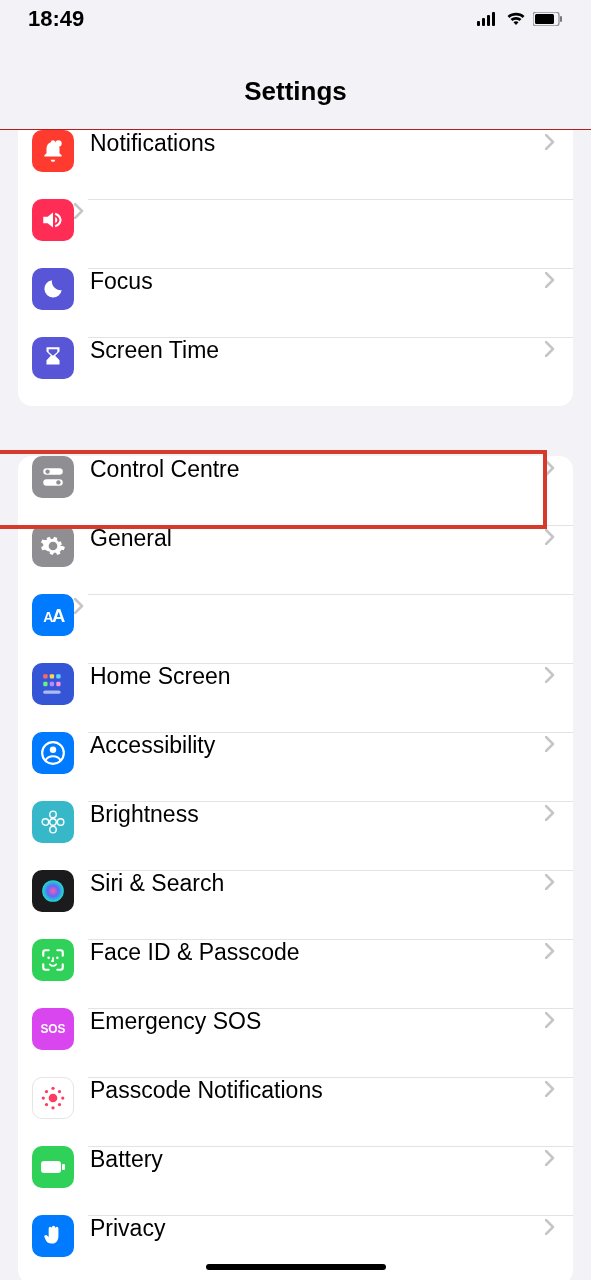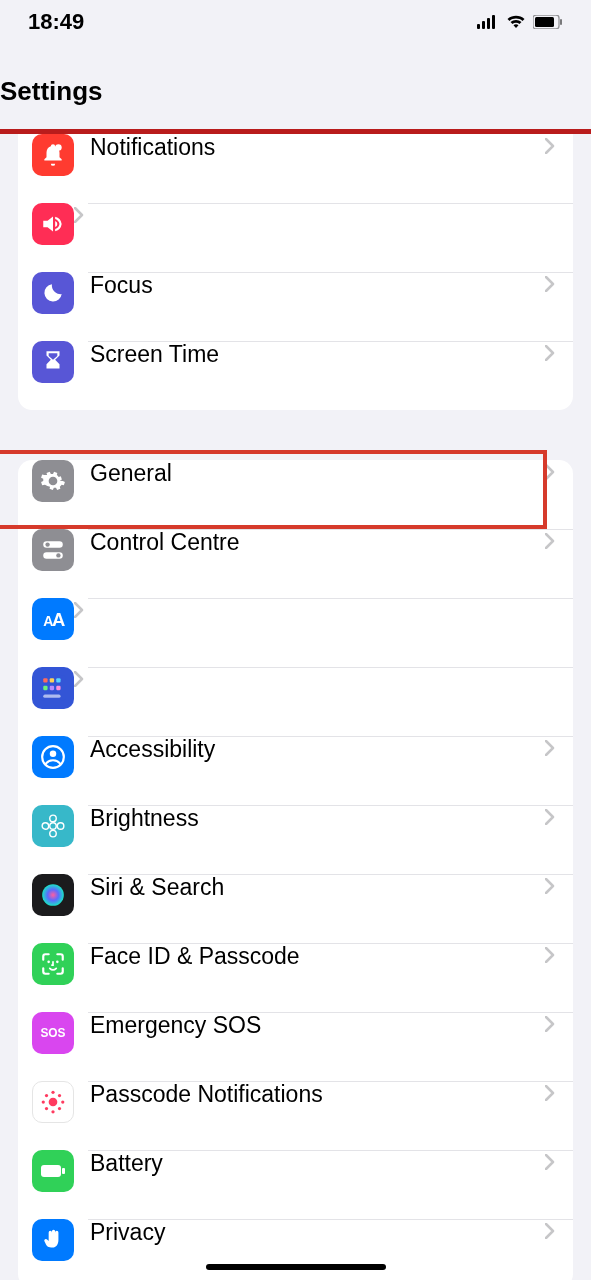--- a/index.html
+++ b/index.html
@@ -7,30 +7,31 @@
     width: 591px;
     height: 1280px;
     background: #f2f2f7;
     font-family: -apple-system, BlinkMacSystemFont, "Helvetica Neue", sans-serif;
     overflow: hidden;
     position: relative;
   }
   .status-bar {
     height: 48px;
     display: flex;
-    align-items: flex-start;
+    align-items: flex-end;
     justify-content: space-between;
-    padding: 9px 28px;
+    padding: 16px 28px;
     font-size: 22px;
     font-weight: 600;
   }
   .status-right { display: flex; align-items: center; gap: 6px; }
   .header {
+    text-align: center;
     padding: 28px 0 22px;
-    border-bottom: 5px solid #b91c1c;
+    border-bottom: 1px solid #b91c1c;
   }
   .header-title {
     font-size: 26px;
     font-weight: 700;
   }
   .group {
     background: #fff;
     margin: 0 18px;
     border-radius: 14px;
   }
@@ -162,41 +163,41 @@
         </svg>
       </div>
       <span class="label">Screen Time</span>
       <span class="chevron"><svg width="10" height="16" viewBox="0 0 10 16">
           <path d="M1 1l7 7-7 7" fill="none" stroke="#c6c6c8" stroke-width="2.5" stroke-linecap="round" stroke-linejoin="round"></path>
         </svg></span>
     </div>
   </div>
 
 <div class="group gap" id="group-1">
-    <div class="row" id="row-highlighted">
-      <div class="icon" style="background: rgb(142, 142, 147);">
-        <svg viewBox="0 0 24 24">
-          <path d="M12 8a4 4 0 100 8 4 4 0 000-8zm9 4l2 1-1 3-2-.5a8 8 0 01-1.7 1.7l.5 2-3 1-1-2h-2l-1 2-3-1 .5-2A8 8 0 014.6 15.5L2 16l-1-3 2-1v-2l-2-1 1-3 2 .5A8 8 0 016.6 6.5L6 4.5l3-1 1 2h2l1-2 3 1-.5 2a8 8 0 011.7 1.7l2-.5 1 3-2 1z "></path>
-        </svg>
-      </div>
-      <span class="label">General</span>
-      <span class="chevron"><svg width="10" height="16" viewBox="0 0 10 16">
-          <path d="M1 1l7 7-7 7" fill="none" stroke="#c6c6c8" stroke-width="2.5" stroke-linecap="round" stroke-linejoin="round"></path>
-        </svg></span>
-    </div>
     <div class="row">
       <div class="icon" style="background: rgb(142, 142, 147);">
         <svg viewBox="0 0 24 24">
           <rect x="3" y="4" width="18" height="6" rx="3"></rect>
           <circle cx="7" cy="7" r="2" fill="#8e8e93"></circle>
           <rect x="3" y="14" width="18" height="6" rx="3"></rect>
           <circle cx="17" cy="17" r="2" fill="#8e8e93"></circle>
         </svg>
       </div>
       <span class="label">Control Centre</span>
+      <span class="chevron"><svg width="10" height="16" viewBox="0 0 10 16">
+          <path d="M1 1l7 7-7 7" fill="none" stroke="#c6c6c8" stroke-width="2.5" stroke-linecap="round" stroke-linejoin="round"></path>
+        </svg></span>
+    </div>
+    <div class="row" id="row-highlighted">
+      <div class="icon" style="background: rgb(142, 142, 147);">
+        <svg viewBox="0 0 24 24">
+          <path d="M12 8a4 4 0 100 8 4 4 0 000-8zm9 4l2 1-1 3-2-.5a8 8 0 01-1.7 1.7l.5 2-3 1-1-2h-2l-1 2-3-1 .5-2A8 8 0 014.6 15.5L2 16l-1-3 2-1v-2l-2-1 1-3 2 .5A8 8 0 016.6 6.5L6 4.5l3-1 1 2h2l1-2 3 1-.5 2a8 8 0 011.7 1.7l2-.5 1 3-2 1z "></path>
+        </svg>
+      </div>
+      <span class="label">General</span>
       <span class="chevron"><svg width="10" height="16" viewBox="0 0 10 16">
           <path d="M1 1l7 7-7 7" fill="none" stroke="#c6c6c8" stroke-width="2.5" stroke-linecap="round" stroke-linejoin="round"></path>
         </svg></span>
     </div>
     <div class="row">
       <div class="icon" style="background: rgb(0, 122, 255);">
         <svg viewBox="0 0 24 24">
           <text x="3" y="18" font-size="13" font-weight="700" fill="#fff" font-family="Arial">A</text>
           <text x="11" y="18" font-size="17" font-weight="700" fill="#fff" font-family="Arial">A</text>
         </svg>
@@ -211,20 +212,21 @@
           <rect x="0" y="0" width="24" height="24" rx="4" fill="#3355d6"></rect>
           <rect x="3" y="3" width="4" height="4" rx="1" fill="#ff6a5c"></rect>
           <rect x="9" y="3" width="4" height="4" rx="1" fill="#ffd257"></rect>
           <rect x="15" y="3" width="4" height="4" rx="1" fill="#5bd4ff"></rect>
           <rect x="3" y="10" width="4" height="4" rx="1" fill="#6cf07d"></rect>
           <rect x="9" y="10" width="4" height="4" rx="1" fill="#b88bff"></rect>
           <rect x="15" y="10" width="4" height="4" rx="1" fill="#ff8fdc"></rect>
           <rect x="3" y="18" width="16" height="3" rx="1.5" fill="rgba(255,255,255,0.6)"></rect>
         </svg>
       </div>
+      <span class="label">Home Screen</span>
       <span class="chevron"><svg width="10" height="16" viewBox="0 0 10 16">
           <path d="M1 1l7 7-7 7" fill="none" stroke="#c6c6c8" stroke-width="2.5" stroke-linecap="round" stroke-linejoin="round"></path>
         </svg></span>
     </div>
     <div class="row">
       <div class="icon" style="background: rgb(0, 122, 255);">
         <svg viewBox="0 0 24 24">
           <circle cx="12" cy="12" r="10" fill="none" stroke="#fff" stroke-width="2"></circle>
           <circle cx="12" cy="9" r="3"></circle>
           <path d="M5 19c1.5-3 5-4 7-4s5.5 1 7 4" fill="none" stroke="#fff" stroke-width="2"></path>

